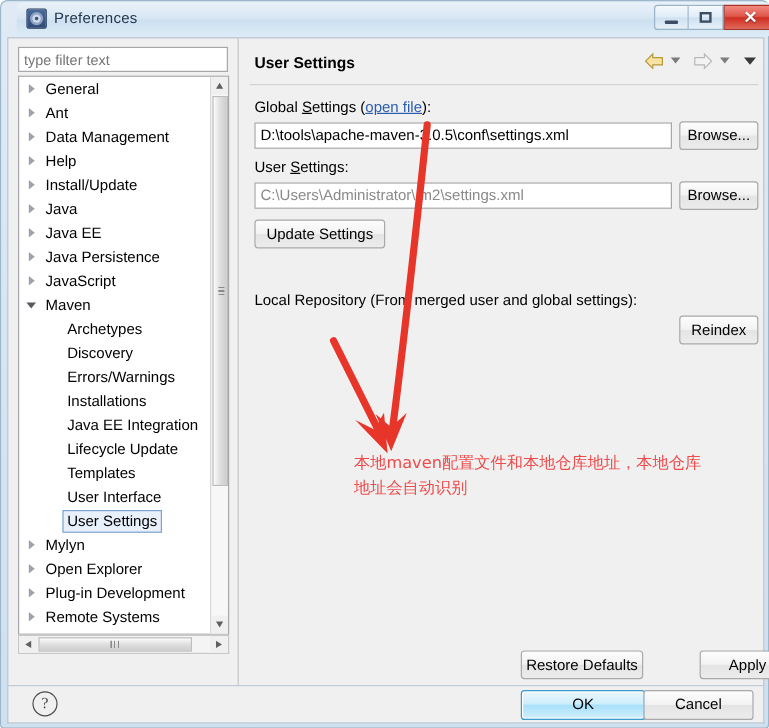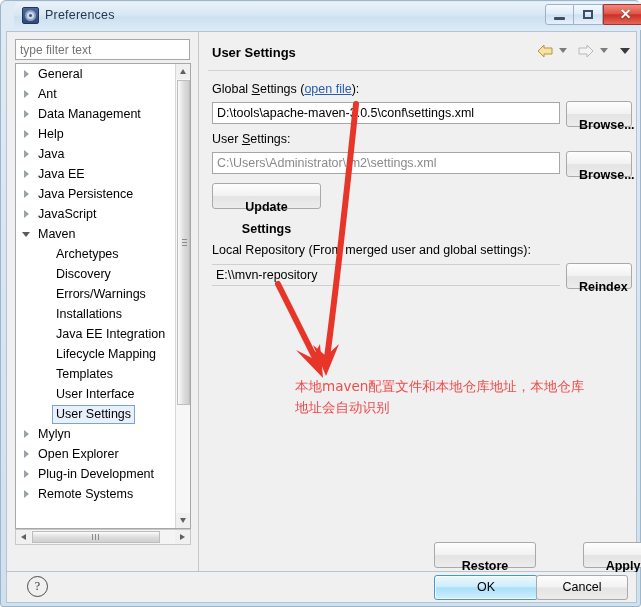--- a/index.html
+++ b/index.html
@@ -334,22 +334,21 @@
     height: 24px;
     background: linear-gradient(to bottom, #fdfdfd 0%, #f2f2f2 48%, #e4e4e4 52%, #ececec 100%);
     border: 1px solid #a9a9a9;
     border-radius: 3px;
     font-family: "Liberation Sans", sans-serif;
     font-size: 12.5px;
     color: #000;
     cursor: default;
     text-align: center;
     line-height: 22px;
-    padding: 12px;
-    font-weight: bold;
+    padding: 0;
   }
 
   
   #restore-btn { left: 427px; top: 510px; width: 102px; }
   #apply-btn   { left: 535px; top: 510px; width: 80px; margin-left: 41px; }
 
   
   #footer {
     position: absolute;
     left: 5px; top: 571px;
@@ -453,20 +452,24 @@
           <div class="tree-item">
             <span class="twisty"></span>
             <span class="label">Data Management</span>
           </div>
           <div class="tree-item">
             <span class="twisty"></span>
             <span class="label">Help</span>
           </div>
           <div class="tree-item">
             <span class="twisty"></span>
+            <span class="label">Install/Update</span>
+          </div>
+          <div class="tree-item">
+            <span class="twisty"></span>
             <span class="label">Java</span>
           </div>
           <div class="tree-item">
             <span class="twisty"></span>
             <span class="label">Java EE</span>
           </div>
           <div class="tree-item">
             <span class="twisty"></span>
             <span class="label">Java Persistence</span>
           </div>
@@ -487,21 +490,21 @@
           <div class="tree-item child">
             <span class="label">Errors/Warnings</span>
           </div>
           <div class="tree-item child">
             <span class="label">Installations</span>
           </div>
           <div class="tree-item child">
             <span class="label">Java EE Integration</span>
           </div>
           <div class="tree-item child">
-            <span class="label">Lifecycle Mapping</span>
+            <span class="label">Lifecycle Update</span>
           </div>
           <div class="tree-item child">
             <span class="label">Templates</span>
           </div>
           <div class="tree-item child">
             <span class="label">User Interface</span>
           </div>
           <div class="tree-item child selected">
             <span class="label">User Settings</span>
           </div>
@@ -566,21 +569,20 @@
 
       <div class="field-label" style="left:9px; top:100px;">
         <span>User </span><span class="mnem">S</span><span>ettings:</span>
       </div>
       <input class="text-field muted" style="left: 9px; top: 120px; width: 348px;" type="text" value="C:\Users\Administrator\.m2\settings.xml">
       <button class="btn" style="left:363px; top:119px; width:66px;">Browse...</button>
 
       <button class="btn" style="left:9px; top:151px; width:109px;">Update Settings</button>
 
       <div class="field-label" style="left:9px; top:211px;">Local Repository (From merged user and global settings):</div>
-      <input class="text-field flat" style="left: 9px; top: 232px; width: 348px;" type="text" readonly="" value="E:\\mvn-repository">
       <button class="btn" style="left:363px; top:231px; width:66px;">Reindex</button>
     </div>
 
     <button class="btn" id="restore-btn">Restore Defaults</button>
     <button class="btn" id="apply-btn">Apply</button>
   </div>
 
   <div id="footer">
     <div id="help-icon">?</div>
     <div id="ok-btn">OK</div>

